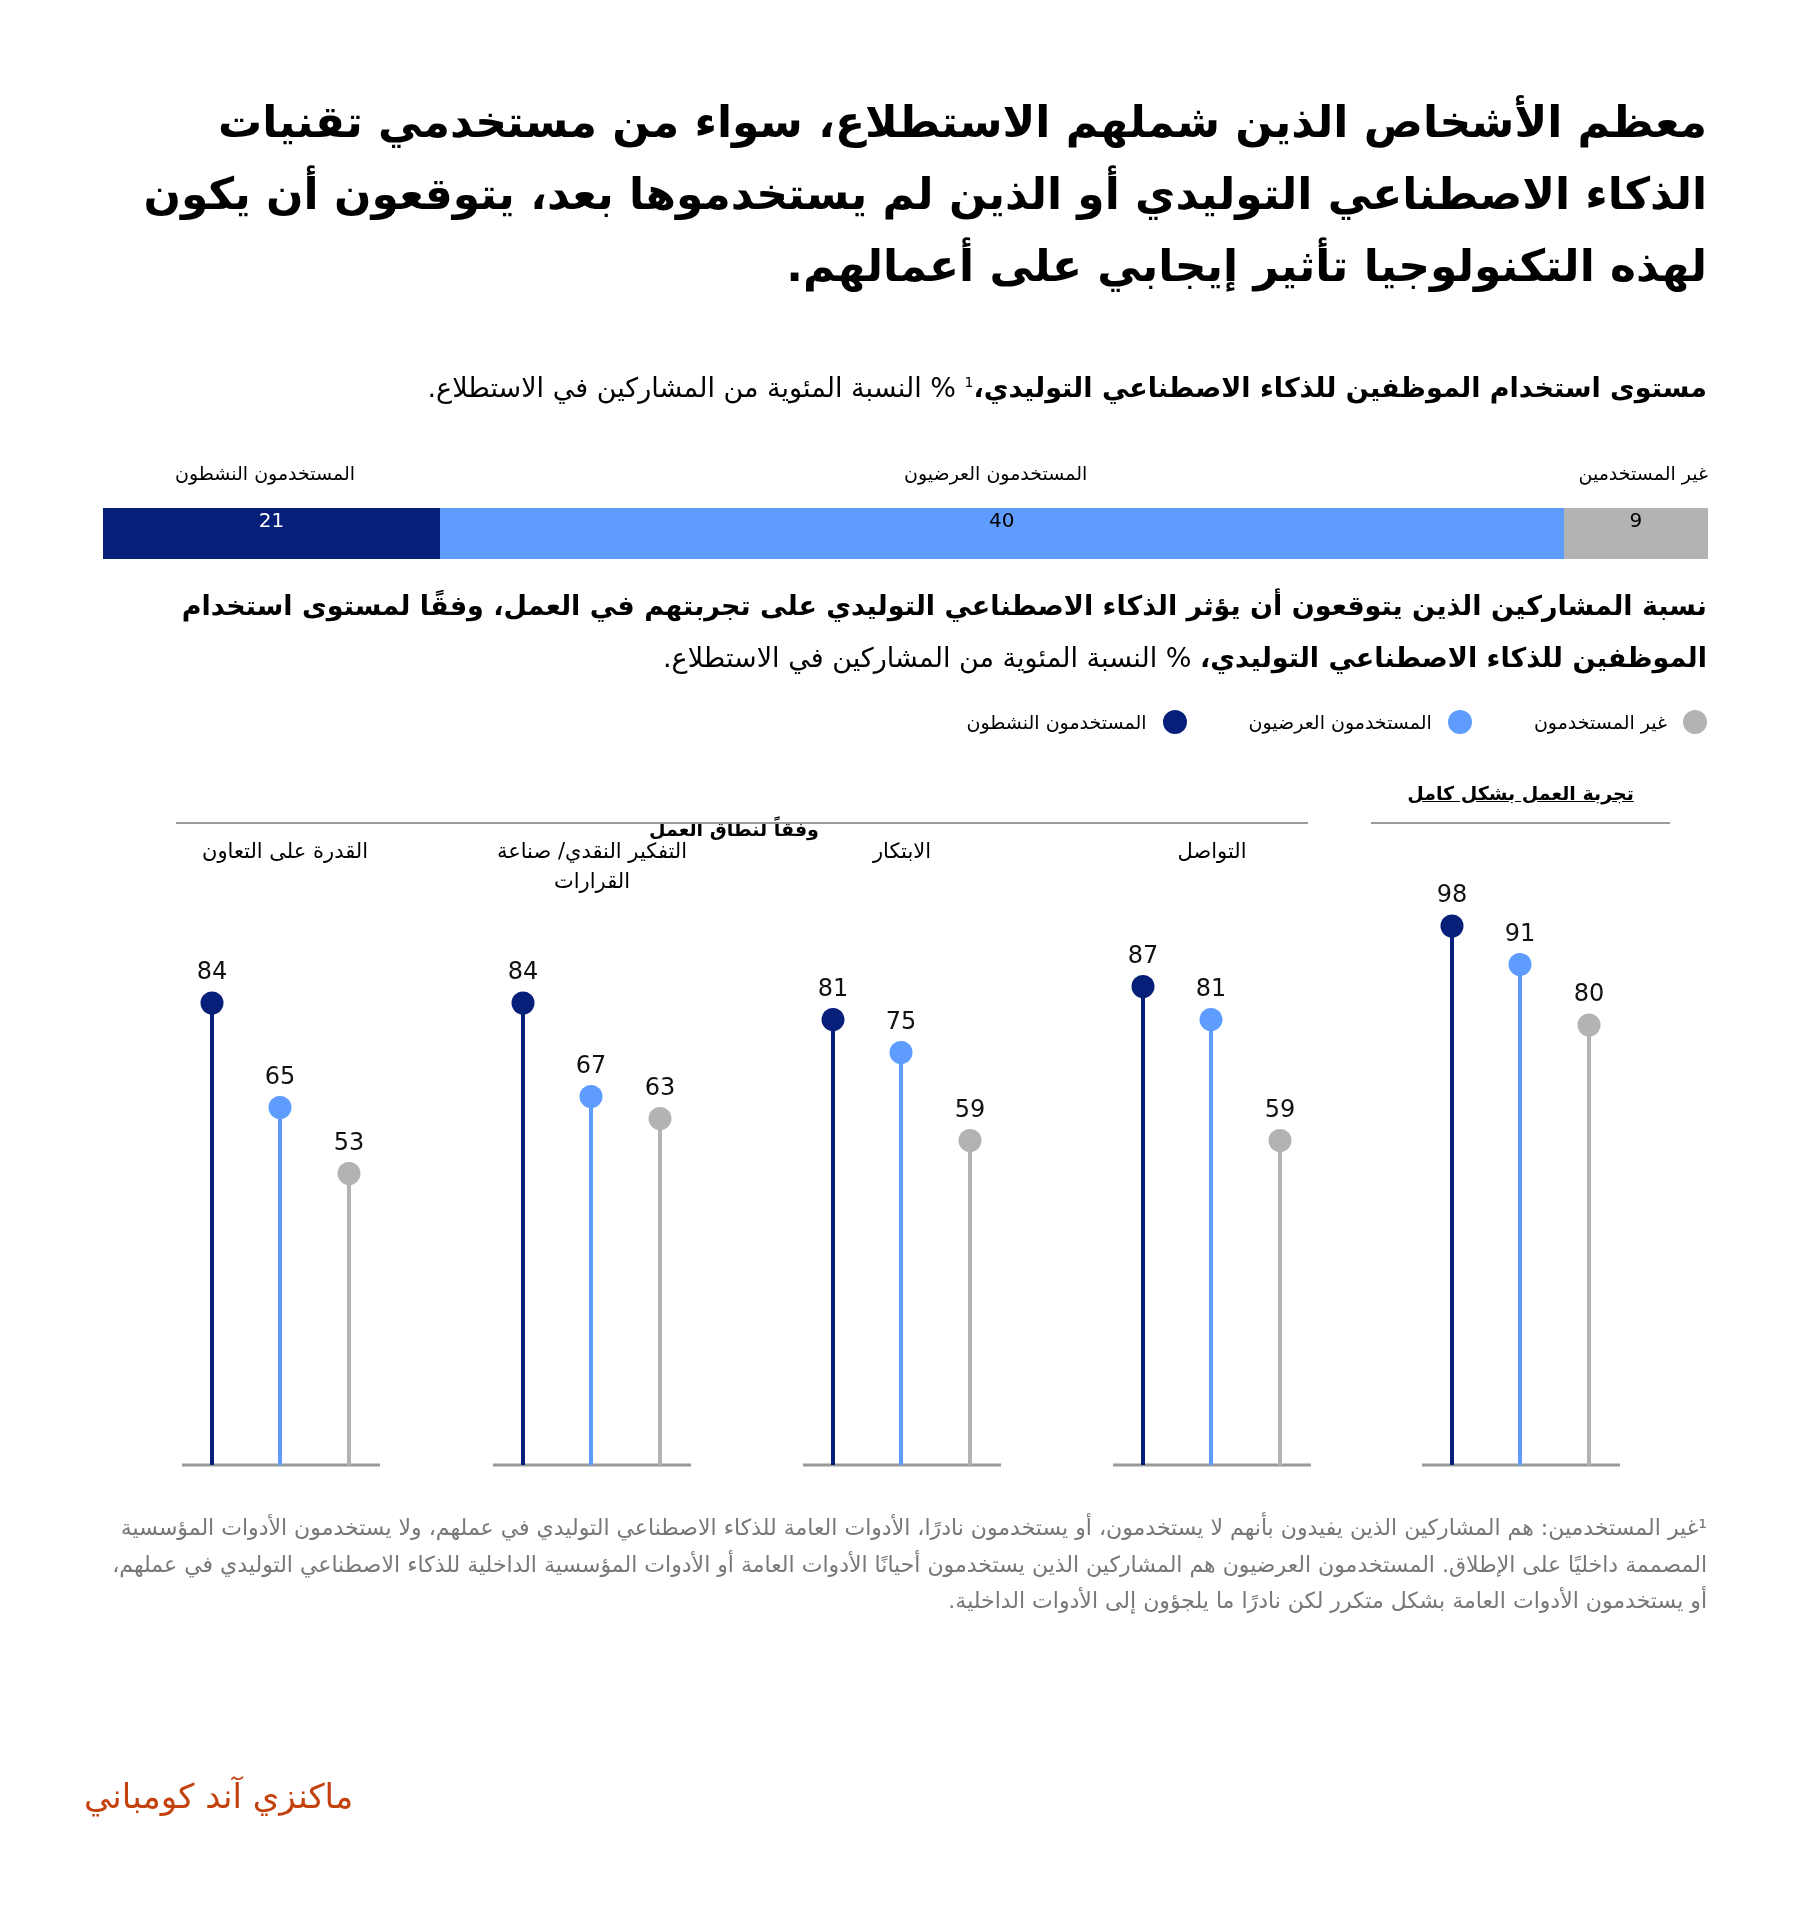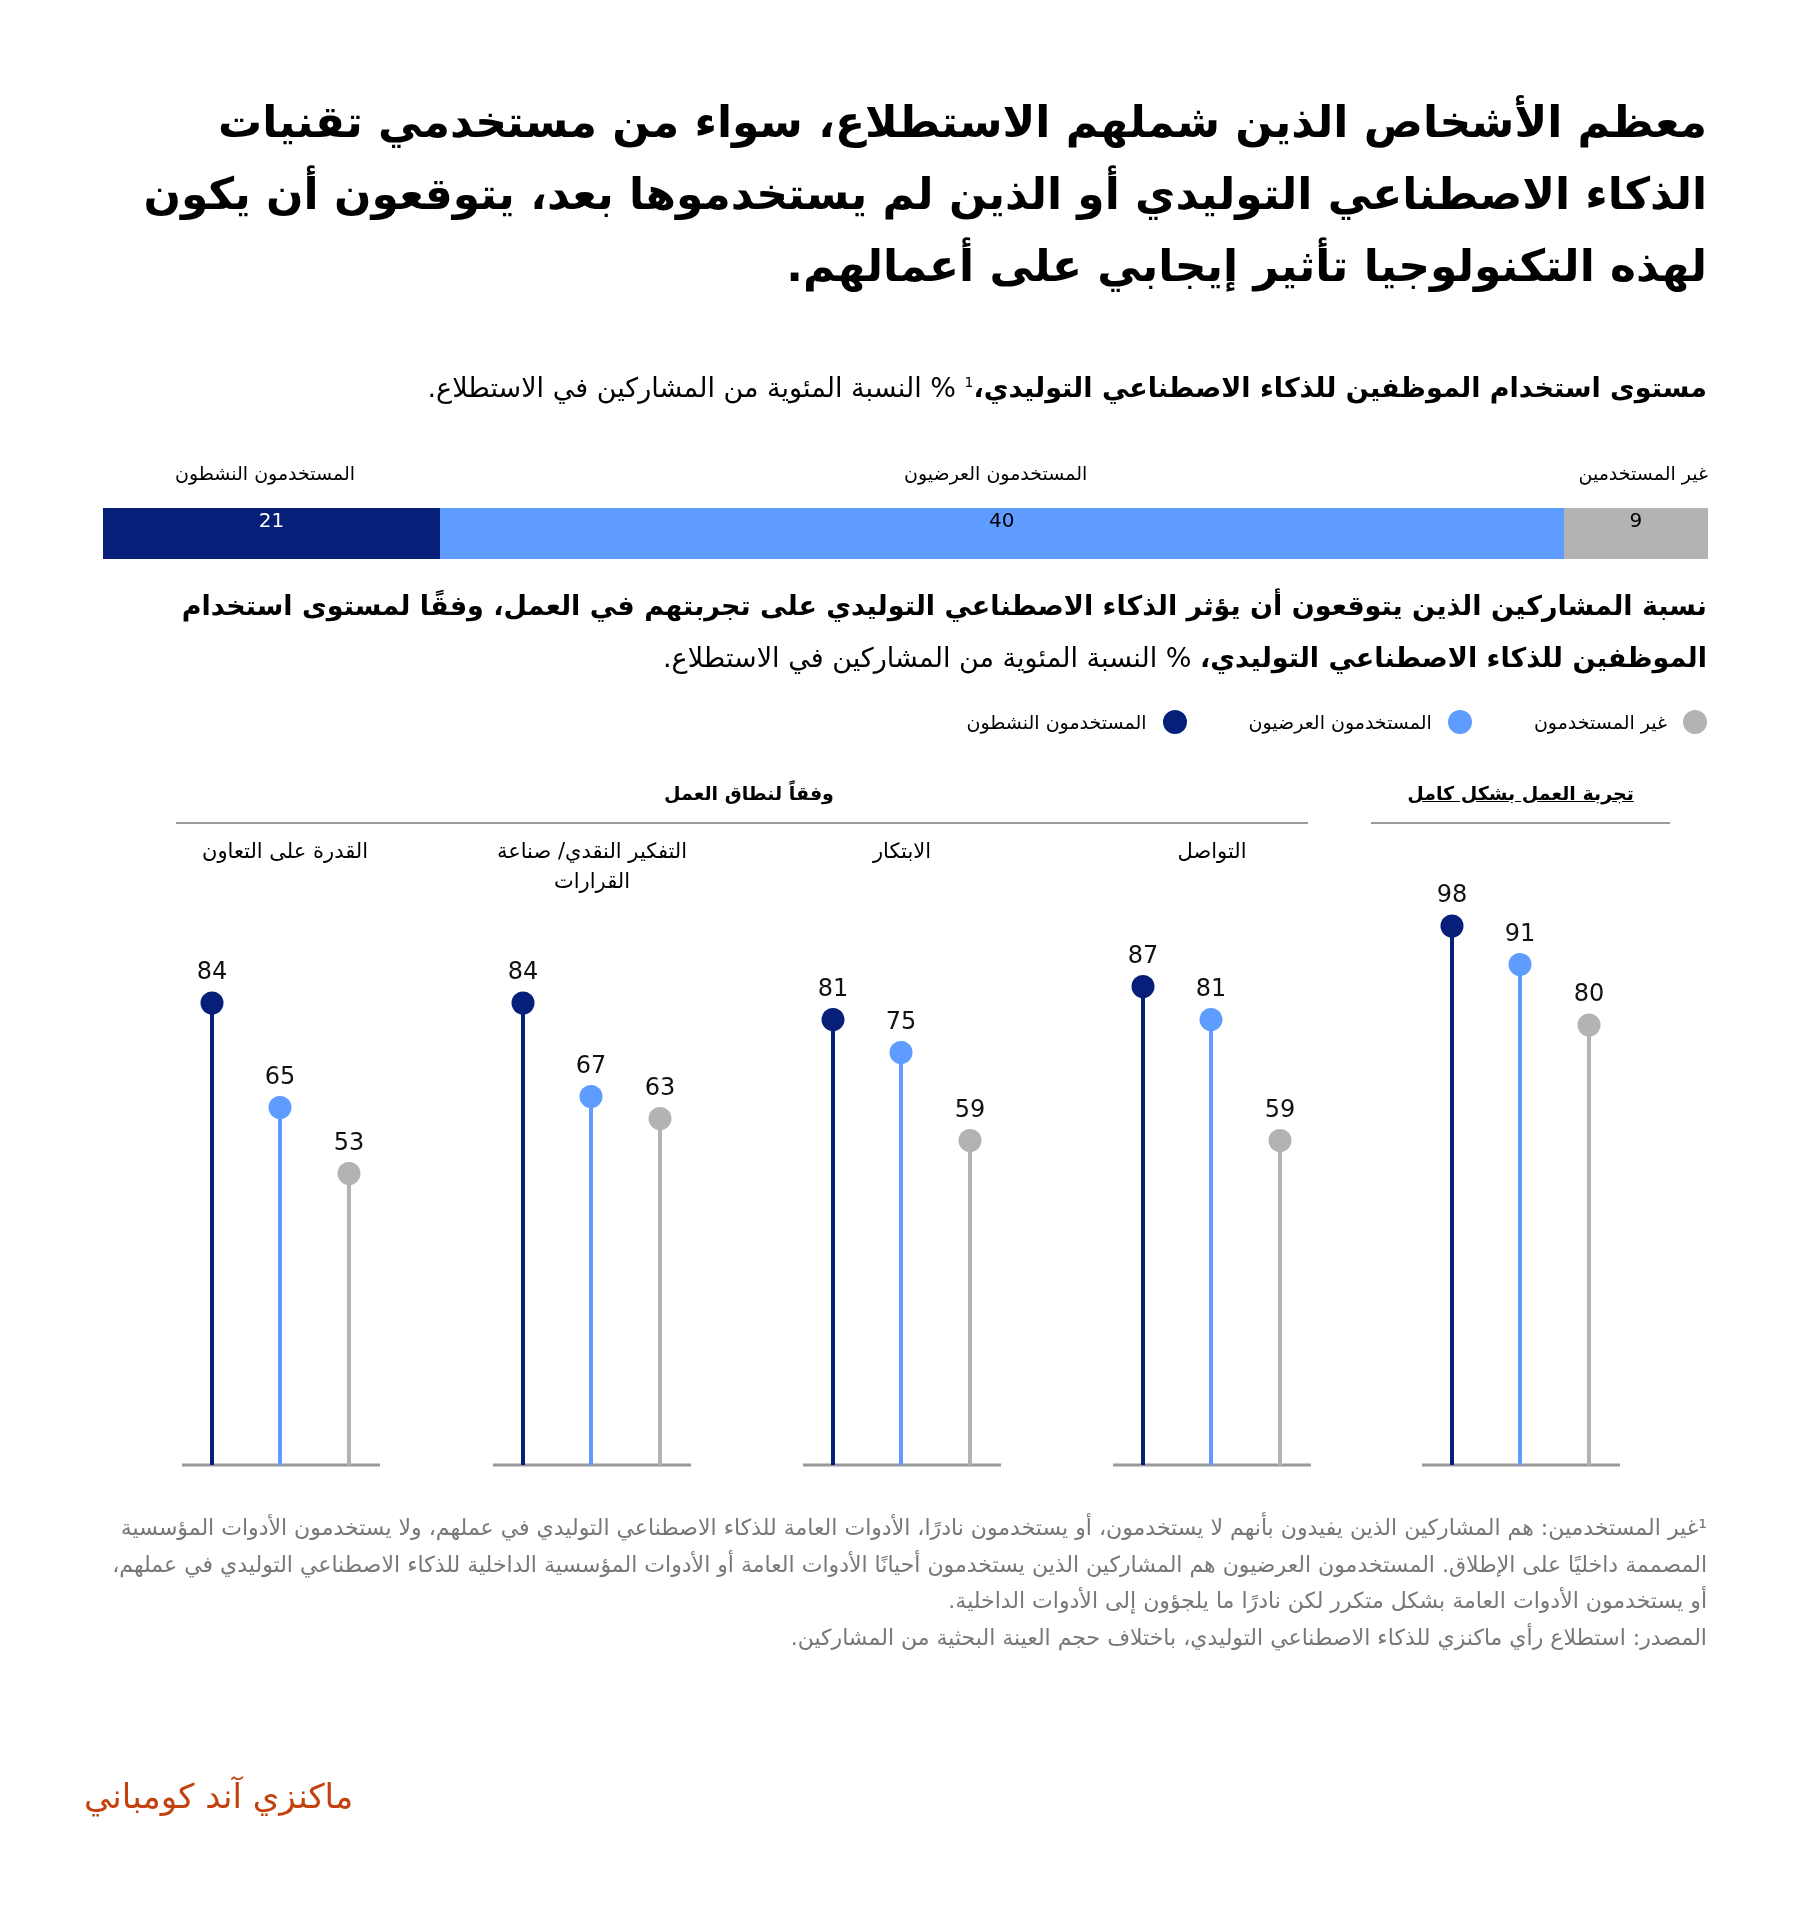--- a/index.html
+++ b/index.html
@@ -69,21 +69,21 @@
     <span>المستخدمون العرضيون</span>
   </div>
   <div class="leg-item">
     <span class="leg-dot" id="legdot2" style="background: rgb(6, 31, 121);"></span>
     <span>المستخدمون النشطون</span>
   </div>
 </div>
 
 <div class="abs grp-head" style="left:1371px; width:299px; text-align:center;text-decoration:underline;">تجربة العمل بشكل كامل</div>
 <div class="abs grp-line" style="left:1371px; width:299px;"></div>
-<div class="abs grp-head" style="left:183px; width:1132px; text-align:center;">وفقاً لنطاق العمل</div>
+<div class="abs grp-head" style="left:168px; width:1132px; text-align:center;margin-top:36px;">وفقاً لنطاق العمل</div>
 <div class="abs grp-line" style="left:176px; width:1132px;"></div>
 
 <div class="abs cat-label" style="left:1113px; width:198px;">التواصل</div>
 <div class="abs cat-label" style="left:803px; width:198px;">الابتكار</div>
 <div class="abs cat-label" style="left:493px; width:198px; white-space:normal; direction:rtl;">التفكير النقدي/ صناعة القرارات</div>
 <div class="abs cat-label" style="left:170px; width:230px;">القدرة على التعاون</div>
 
 <svg id="chart" class="abs" xmlns="http://www.w3.org/2000/svg">
     <line x1="1422" x2="1620" y1="1465" y2="1465" stroke="#9A9A9A" stroke-width="3"></line>
     <line x1="1452" x2="1452" y1="926" y2="1465" stroke="#061F79" stroke-width="4"></line>
@@ -132,16 +132,15 @@
     <line x1="280" x2="280" y1="1107.5" y2="1465" stroke="#5E9CFF" stroke-width="4"></line>
     <circle cx="280" cy="1107.5" r="11.5" fill="#5E9CFF"></circle>
     <text x="280" y="1083.5" text-anchor="middle">65</text>
     <line x1="349" x2="349" y1="1173.5" y2="1465" stroke="#B3B3B3" stroke-width="4"></line>
     <circle cx="349" cy="1173.5" r="11.5" fill="#B3B3B3"></circle>
     <text x="349" y="1149.5" text-anchor="middle">53</text>
   </svg>
 
 <div id="footnotes" class="abs rtl">
   <div>¹غير المستخدمين: هم المشاركين الذين يفيدون بأنهم لا يستخدمون، أو يستخدمون نادرًا، الأدوات العامة للذكاء الاصطناعي التوليدي في عملهم، ولا يستخدمون الأدوات المؤسسية المصممة داخليًا على الإطلاق. المستخدمون العرضيون هم المشاركين الذين يستخدمون أحيانًا الأدوات العامة أو الأدوات المؤسسية الداخلية للذكاء الاصطناعي التوليدي في عملهم، أو يستخدمون الأدوات العامة بشكل متكرر لكن نادرًا ما يلجؤون إلى الأدوات الداخلية.</div>
-  <div>المصدر: استطلاع رأي ماكنزي للذكاء الاصطناعي التوليدي، باختلاف حجم العينة البحثية من المشاركين.</div>
 </div>
 
 <div id="logo" class="abs">ماكنزي آند كومباني</div>
 
 </body></html>

